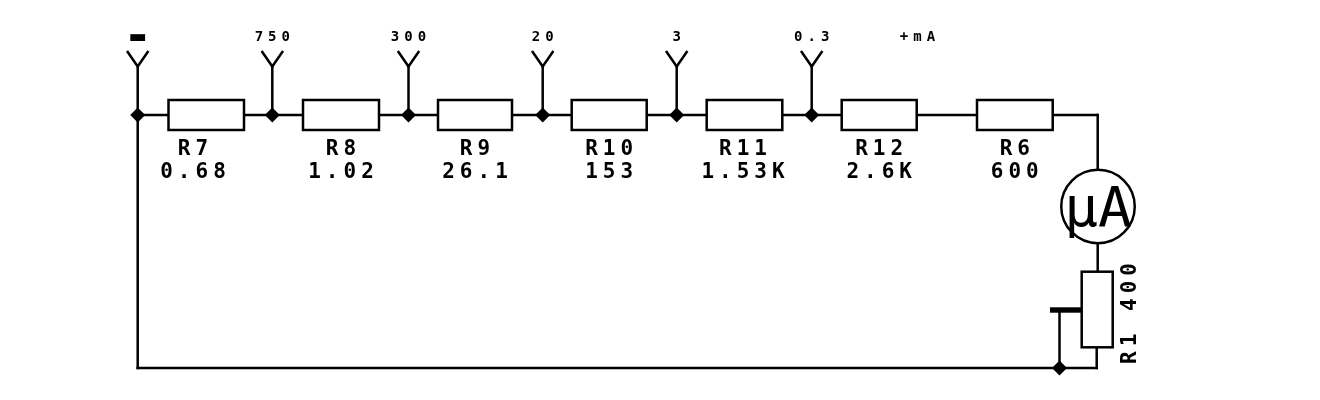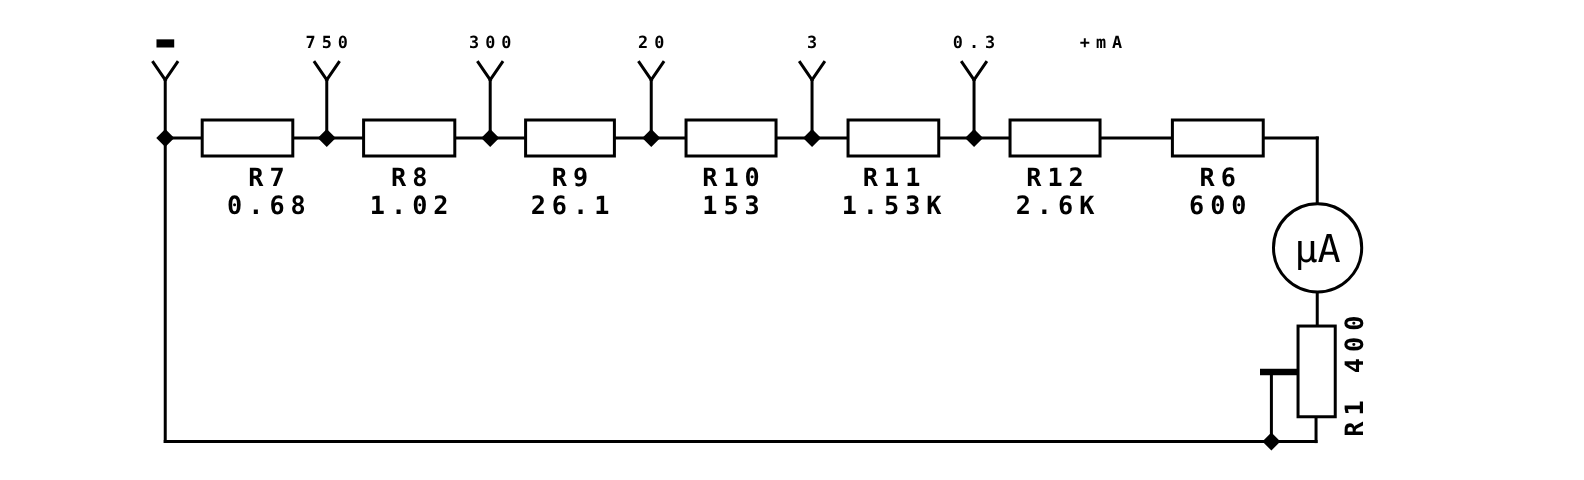--- a/index.html
+++ b/index.html
@@ -40,21 +40,21 @@
     position:absolute;
     top:10px;
     font-size:48px;
     font-weight:bold;
     line-height:48px;
     transform:translateX(-50%);
   }
   .meter-label{
     position:absolute;
     left:1098px;top:207px;
-    font-size:32px;
+    font-size:56px;
     line-height:40px;
     white-space:nowrap;
     transform:translate(-50%,-50%);
   }
   .vert-label{
     position:absolute;
     left:1129px;top:311px;
     font-size:21px;
     font-weight:bold;
     letter-spacing:5px;
@@ -120,21 +120,21 @@
   </svg>
 
   <div class="minus-label" style="left:137.7px">-</div>
   <div class="lbl" style="left:272.3px;top:26px">750</div>
   <div class="lbl" style="left:408.5px;top:26px">300</div>
   <div class="lbl" style="left:542.7px;top:26px">20</div>
   <div class="lbl" style="left:676.7px;top:26px">3</div>
   <div class="lbl" style="left:811.7px;top:26px">0.3</div>
   <div class="lbl" style="left:917.5px;top:26px">+mA</div>
 
-  <div class="res-label" style="left:222px">
+  <div class="res-label" style="left:193px">
     <div>R7</div>
     <div>0.68</div>
   </div>
   <div class="res-label" style="left:341px">
     <div>R8</div>
     <div>1.02</div>
   </div>
   <div class="res-label" style="left:475px">
     <div>R9</div>
     <div>26.1</div>

